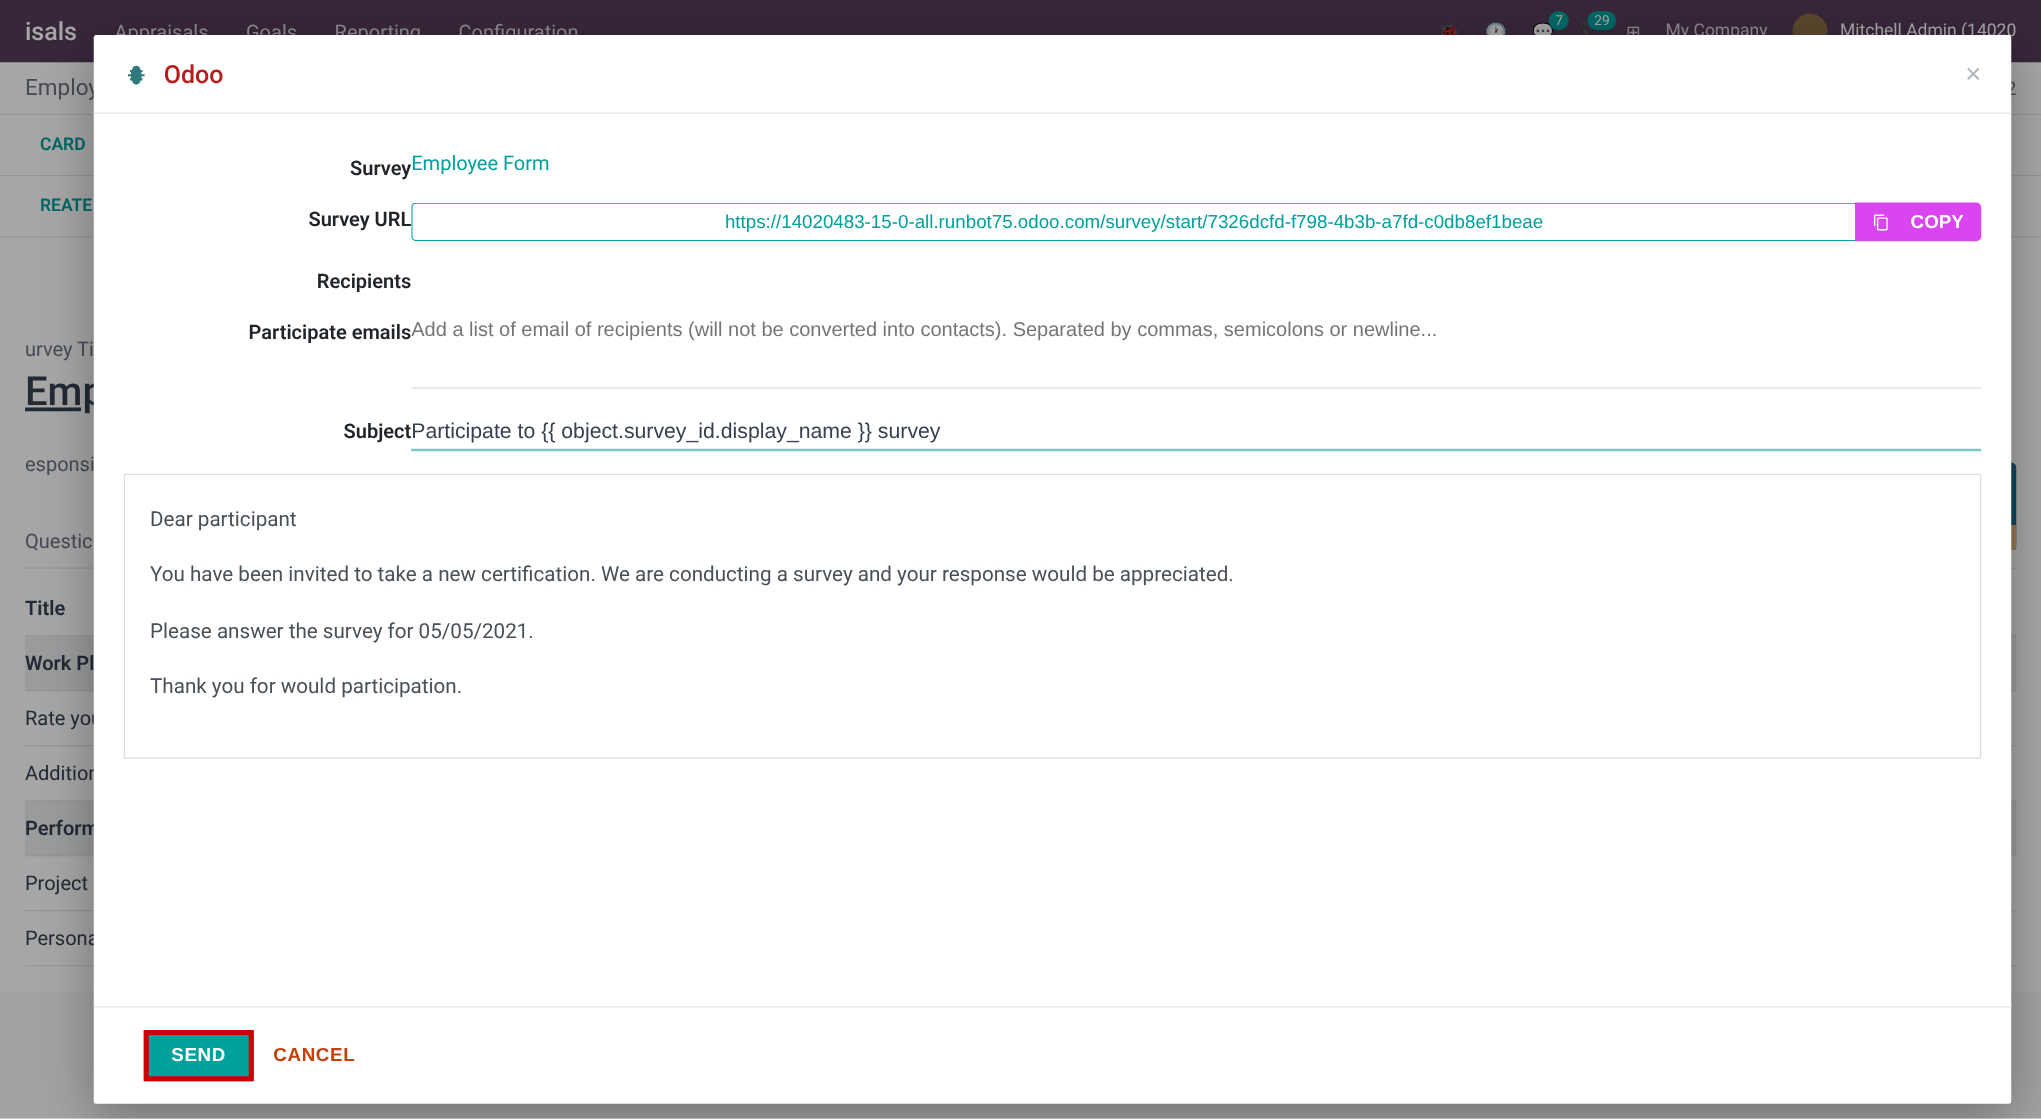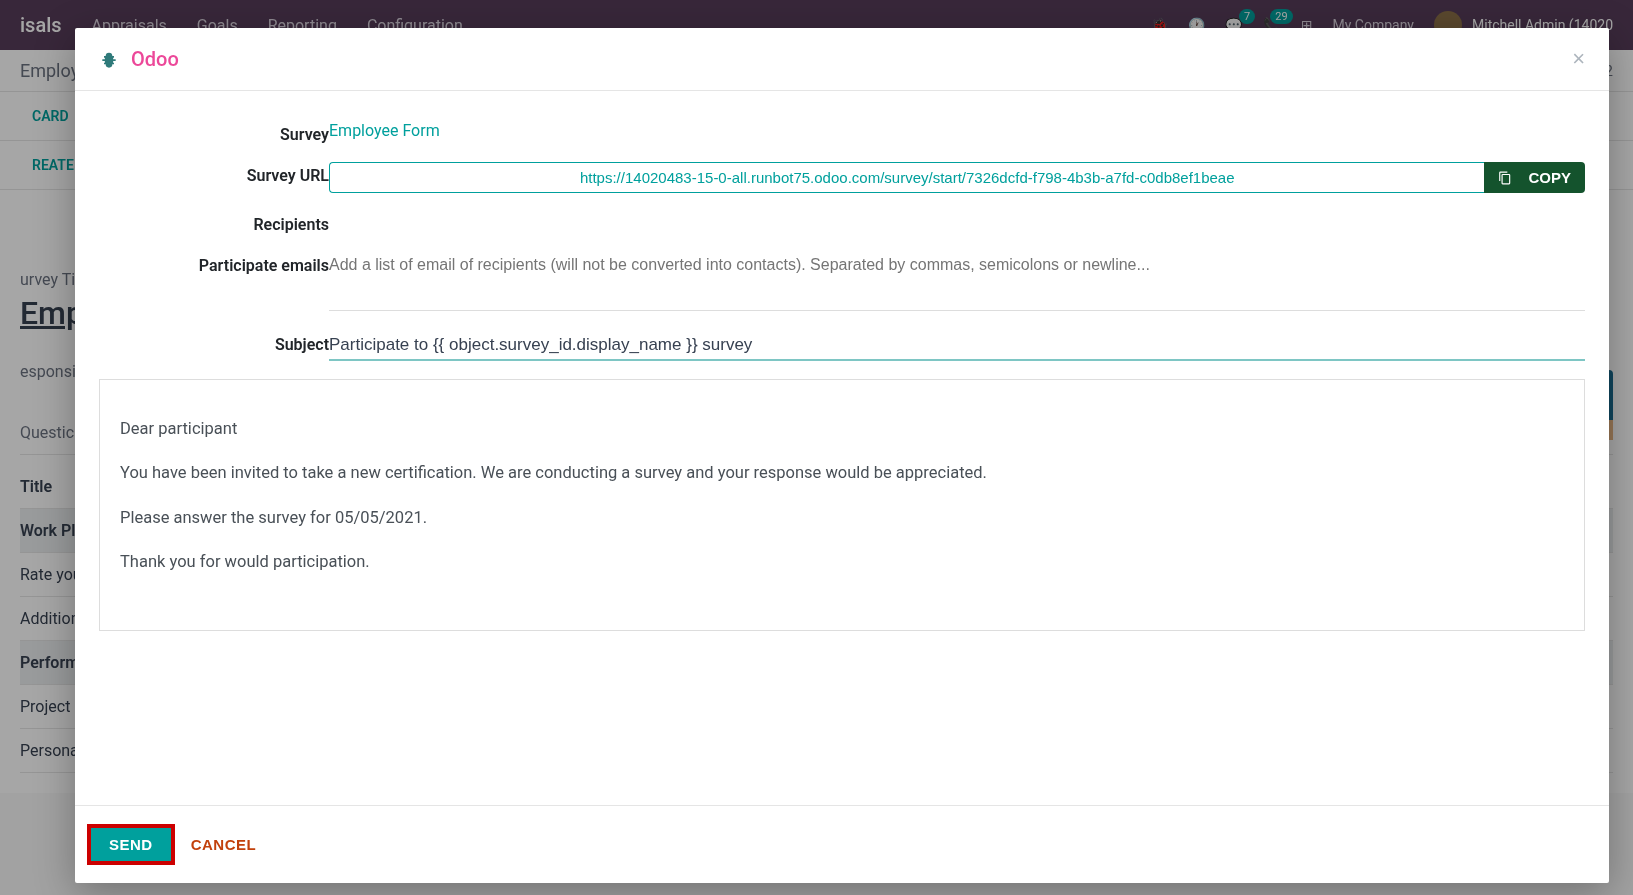--- a/index.html
+++ b/index.html
@@ -45,46 +45,46 @@
     .bg-td-actions { display: flex; gap: 8px; margin-left: auto; padding-right: 10px; }
     
     
     .overlay-dim { position: absolute; inset: 0; background: rgba(0,0,0,0.35); }
     
     
     .modal { position: absolute; left: 75px; top: 28px; right: 24px; background: #fff; border-radius: 2px; box-shadow: 0 10px 40px rgba(0,0,0,0.3); display: flex; flex-direction: column; height: 855px; }
     .modal-header { display: flex; align-items: center; justify-content: space-between; padding: 18px 24px; border-bottom: 1px solid #e5e5e5; }
     .modal-title-wrap { display: flex; align-items: center; gap: 12px; }
     .modal-bug { color: #2f7a7a; font-size: 20px; }
-    .modal-title { font-size: 20px; font-weight: 500; color: #ec4899; }
+    .modal-title { font-size: 20px; font-weight: 500; color: #b91c1c; }
     .modal-close { font-size: 22px; color: #adb5bd; cursor: pointer; background: none; border: none; }
     
     .modal-body { flex: 1; overflow-y: auto; padding: 30px 24px 10px 24px; }
     .form-row { display: flex; align-items: flex-start; margin-bottom: 18px; }
     .form-label { width: 230px; font-weight: 600; color: #212529; font-size: 16px; padding-top: 4px; text-align: right; }
     .form-value { flex: 1; font-size: 16px; }
     .link-value { color: #00a09d; font-size: 16px; }
     
     .url-wrap { display: flex; flex: 1; }
     .url-input { flex: 1; border: 1px solid #00a09d; padding: 6px 12px; text-align: center; color: #00a09d; font-size: 15px; background: #fff; border-radius: 4px 0 0 4px; border-right: none; }
-    .copy-btn { background: #14532d; color: #fff; border: none; padding: 6px 14px; font-weight: 600; font-size: 15px; border-radius: 0 4px 4px 0; display: flex; align-items: center; gap: 16px; cursor: pointer; }
+    .copy-btn { background: #d946ef; color: #fff; border: none; padding: 6px 14px; font-weight: 600; font-size: 15px; border-radius: 0 4px 4px 0; display: flex; align-items: center; gap: 16px; cursor: pointer; }
     
     .recipients-input { width: 100%; border: none; border-bottom: 1px solid #ddd; padding: 4px 0; font-size: 16px; color: #adb5bd; background: transparent; }
     .recipients-wrap { position: relative; flex: 1; }
     .recipients-caret { position: absolute; right: 4px; top: 8px; color: #adb5bd; font-size: 10px; }
     
     .emails-input { width: 100%; border: none; border-bottom: 1px solid #ddd; padding: 4px 0 36px 0; font-size: 16px; color: #adb5bd; background: transparent; resize: none; }
     
     .subject-input { width: 100%; border: none; border-bottom: 2px solid #7ec6c4; padding: 4px 0; font-size: 17px; color: #374151; background: transparent; }
     
-    .email-body { border: 1px solid #ddd; padding: 36px 20px; margin-top: 4px; font-size: 16.5px; color: #495057; line-height: 1.6; }
+    .email-body { border: 1px solid #ddd; padding: 24px 20px; margin-top: 4px; font-size: 16.5px; color: #495057; line-height: 1.6; }
     .email-body p { margin-bottom: 18px; }
     .start-btn { background: #875a7b; color: #fff; border: none; padding: 10px 18px; font-size: 17px; border-radius: 6px; cursor: pointer; margin-bottom: 18px; display: inline-block; }
     
-    .modal-footer { padding: 18px 12px; border-top: 1px solid #e5e5e5; display: flex; gap: 16px; align-items: center; }
+    .modal-footer { padding: 18px 40px; border-top: 1px solid #e5e5e5; display: flex; gap: 16px; align-items: center; }
     .send-btn { background: #00a09d; color: #fff; border: 4px solid #cc0000; padding: 8px 18px; font-weight: 700; font-size: 15px; cursor: pointer; letter-spacing: 0.5px; }
     .cancel-btn { background: none; border: none; color: #c2410c; font-weight: 700; font-size: 15px; cursor: pointer; letter-spacing: 0.5px; }
     
     
     .modal-body::-webkit-scrollbar { width: 18px; }
     .modal-body::-webkit-scrollbar-track { background: #f1f1f1; }
     .modal-body::-webkit-scrollbar-thumb { background: #c0c0c0; }
     
     .icon-svg { display: inline-block; vertical-align: middle; }
   </style>

